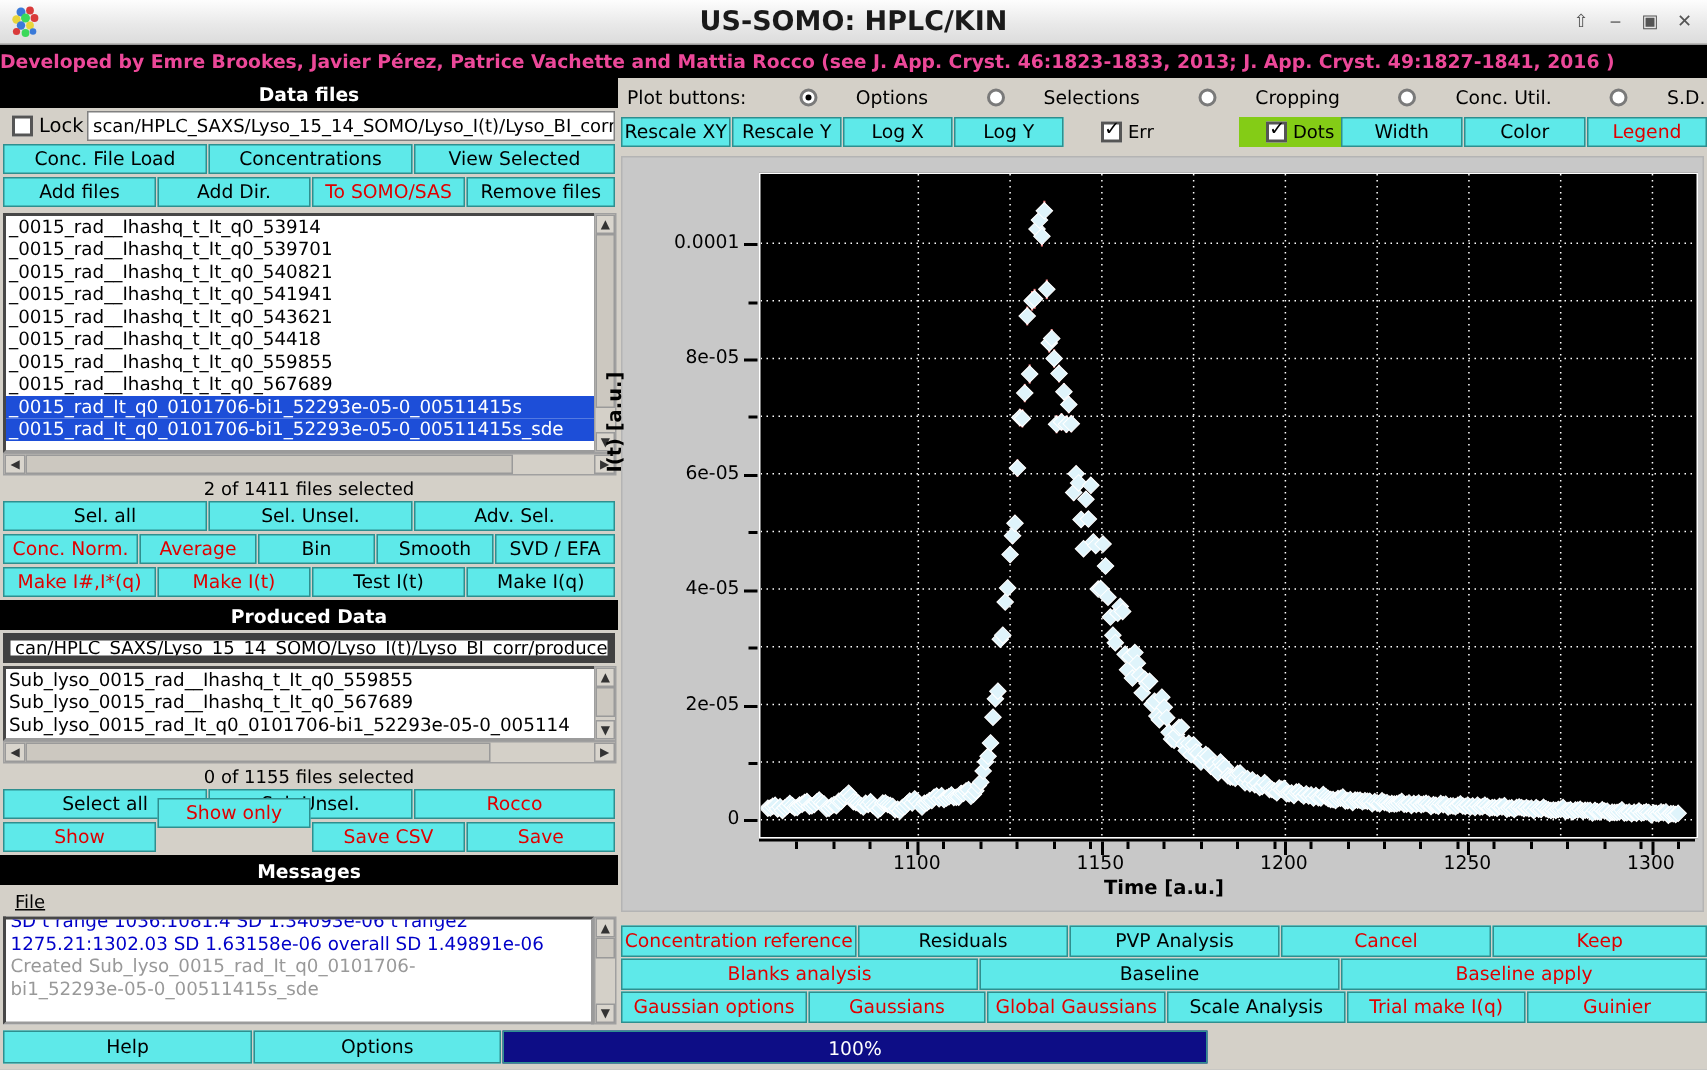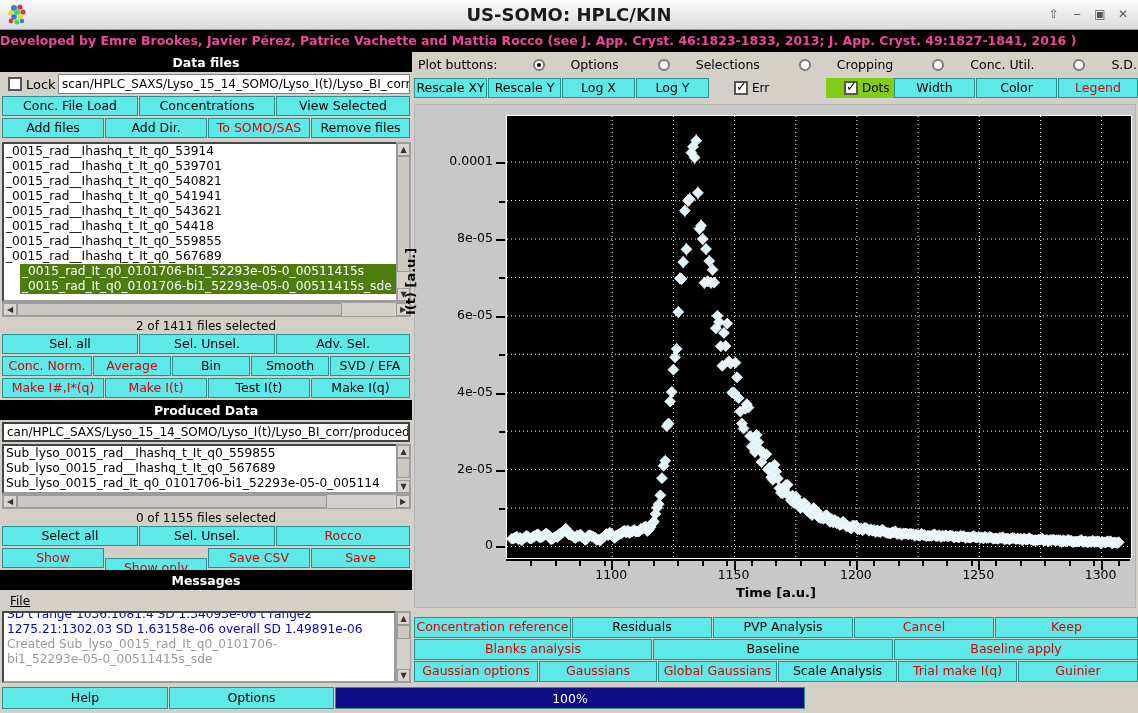--- a/index.html
+++ b/index.html
@@ -38,21 +38,21 @@
   .vsb{position:absolute;width:15px;background:#d4d0c8;border:1px solid #a0a0a0;box-sizing:border-box;}
   .hsb{position:absolute;height:15px;background:#d4d0c8;border:1px solid #a0a0a0;box-sizing:border-box;}
   .sb-arrow{background:#d9d5cd;border:1px solid #9a9a9a;box-sizing:border-box;
             display:flex;align-items:center;justify-content:center;font-size:8px;color:#333;}
   .sb-thumb{background:#ccc8c0;border:1px solid #9a9a9a;box-sizing:border-box;}
 
   
   .listbox{position:absolute;background:#fff;border:2px inset #9b9b9b;box-sizing:border-box;overflow:hidden;}
   .lrow{height:15px;line-height:15px;font-size:12.2px;padding-left:2px;white-space:nowrap;
         color:#000;overflow:hidden;}
-  .lrow.sel{background:#4d7c0f;color:#fff;margin-left:16px;}
+  .lrow.sel{background:#1d4ed8;color:#fff;}
 
   
   .radio-row{position:absolute;display:flex;align-items:center;font-size:12.5px;gap:0;}
   .radio{width:12px;height:12px;border-radius:50%;border:2px solid #7a7a7a;background:#fff;
          box-sizing:border-box;margin-right:5px;position:relative;flex:none;}
   .radio.on::after{content:"";position:absolute;left:2px;top:2px;width:4px;height:4px;
          border-radius:50%;background:#000;}
   .rlab{margin-right:18px;white-space:nowrap;}
   .cbx{width:14px;height:14px;border:2px solid #555;background:#fff;box-sizing:border-box;
        position:relative;margin-right:4px;flex:none;}
@@ -162,21 +162,21 @@
   <div class="btn" style="position:absolute;left:172px;top:356px;width:78px;height:20px;">Bin</div>
   <div class="btn" style="position:absolute;left:251px;top:356px;width:78px;height:20px;">Smooth</div>
   <div class="btn" style="position:absolute;left:330px;top:356px;width:80px;height:20px;">SVD / EFA</div>
 
   <div class="btn red" style="position:absolute;left:2px;top:378px;width:102px;height:20px;">Make I#,I*(q)</div>
   <div class="btn red" style="position:absolute;left:105px;top:378px;width:102px;height:20px;">Make I(t)</div>
   <div class="btn" style="position:absolute;left:208px;top:378px;width:102px;height:20px;">Test I(t)</div>
   <div class="btn" style="position:absolute;left:311px;top:378px;width:99px;height:20px;">Make I(q)</div>
 
   <div class="hdr" style="position:absolute;left:0;top:400px;width:412px;height:20px;">Produced Data</div>
-  <div class="field" style="position:absolute;left:2px;top:422px;width:408px;height:20px;padding-left:3px;border:2px solid #404040;">can/HPLC_SAXS/Lyso_15_14_SOMO/Lyso_I(t)/Lyso_BI_corr/produced</div>
+  <div class="field" style="position:absolute;left:2px;top:422px;width:408px;height:20px;padding-left:3px;border:5px solid #404040;">can/HPLC_SAXS/Lyso_15_14_SOMO/Lyso_I(t)/Lyso_BI_corr/produced</div>
 
   <div class="listbox" style="left:2px;top:444px;width:396px;height:50px;" id="pdList">
       <div class="lrow">Sub_lyso_0015_rad__Ihashq_t_It_q0_559855</div>
       <div class="lrow">Sub_lyso_0015_rad__Ihashq_t_It_q0_567689</div>
       <div class="lrow">Sub_lyso_0015_rad_It_q0_0101706-bi1_52293e-05-0_005114</div>
     </div>
   <div class="vsb" style="left:396px;top:444px;height:50px;">
     <div class="sb-arrow" style="position:absolute;left:0;top:0;width:13px;height:13px;">▲</div>
     <div class="sb-thumb" style="position:absolute;left:0;top:13px;width:13px;height:20px;"></div>
     <div class="sb-arrow" style="position:absolute;left:0;bottom:0;width:13px;height:13px;">▼</div>
@@ -187,21 +187,21 @@
     <div class="sb-arrow" style="position:absolute;right:0;top:0;width:14px;height:13px;">▶</div>
   </div>
 
   <div class="infoline" style="position:absolute;left:0;top:510px;width:412px;height:15px;">0 of 1155 files selected</div>
 
   <div class="btn" style="position:absolute;left:2px;top:526px;width:136px;height:20px;">Select all</div>
   <div class="btn" style="position:absolute;left:139px;top:526px;width:136px;height:20px;">Sel. Unsel.</div>
   <div class="btn red" style="position:absolute;left:276px;top:526px;width:134px;height:20px;">Rocco</div>
 
   <div class="btn red" style="position:absolute;left:2px;top:548px;width:102px;height:20px;">Show</div>
-  <div class="btn red" style="position:absolute;left:105px;top:558px;width:102px;height:20px;">Show only</div>
+  <div class="btn red" style="position:absolute;left:105px;top:532px;width:102px;height:20px;">Show only</div>
   <div class="btn red" style="position:absolute;left:208px;top:548px;width:102px;height:20px;">Save CSV</div>
   <div class="btn red" style="position:absolute;left:311px;top:548px;width:99px;height:20px;">Save</div>
 
   <div class="hdr" style="position:absolute;left:0;top:570px;width:412px;height:20px;">Messages</div>
   <div class="msgmenu" style="left:2px;top:592px;width:408px;height:18px;background:#d4d0c8;">
     <span style="text-decoration:underline;text-underline-offset:1px;">File</span>
   </div>
   <div class="msgbox" style="left:2px;top:611px;width:394px;height:72px;" id="msgBox">
       <div class="mline blue" style="margin-top: -6px;">SD t range 1036:1081.4 SD 1.34093e-06 t range2</div>
       <div class="mline blue">1275.21:1302.03 SD 1.63158e-06  overall SD 1.49891e-06</div>

